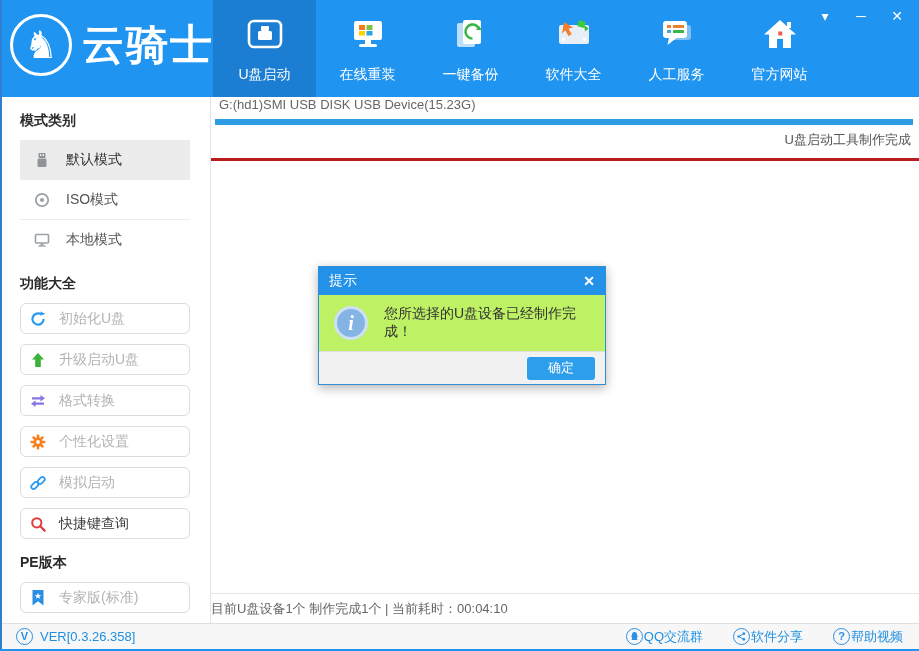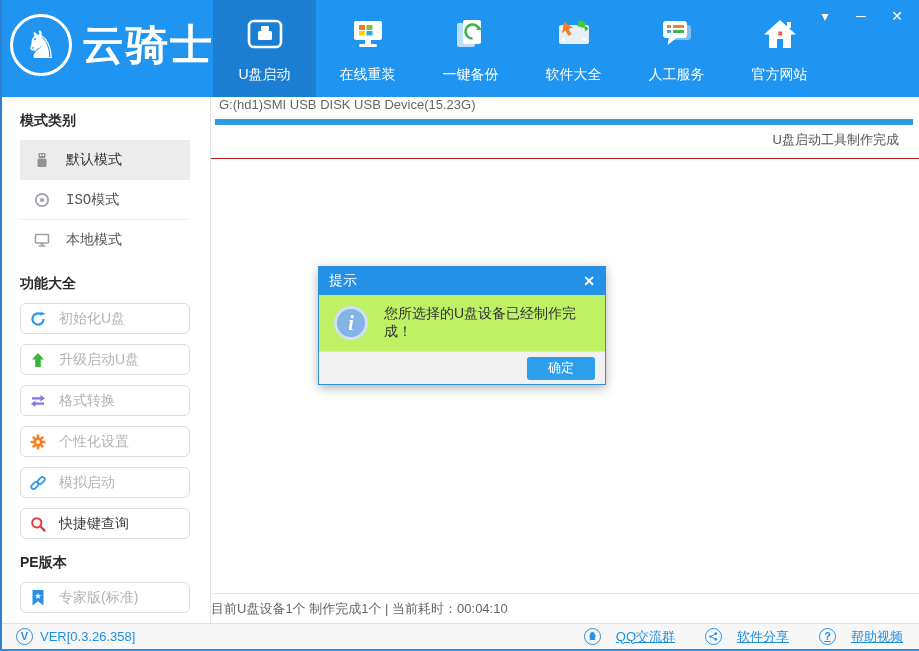--- a/index.html
+++ b/index.html
@@ -19,51 +19,51 @@
   .tab { width:103px; height:97px; display:flex; flex-direction:column; align-items:center; justify-content:center; gap:8px; cursor:pointer; }
   .tab.active { background:#1b7ed2; }
   .tab svg { width:40px; height:40px; }
   .tab-label { color:#fff; font-size:14px; }
   .controls { position:absolute; right:14px; top:8px; display:flex; gap:20px; color:#fff; font-size:14px; }
   .ctrl { cursor:pointer; width:16px; text-align:center; }
 
   
   #sidebar { position:absolute; left:0; top:97px; width:211px; height:526px; background:#fff; border-right:1px solid #e4e4e4; }
   .section-title { margin:15px 0 10px 20px; font-size:14px; font-weight:bold; color:#2b2b2b; }
-  .mode-list { margin:0 20px;font-family:Liberation Mono, monospace; }
+  .mode-list { margin:0 20px; }
   .mode-item { display:flex; align-items:center; gap:16px; height:40px; padding-left:14px; border-bottom:1px solid #ededed; color:#555; font-size:14px; cursor:pointer; }
   .mode-item:last-child { border-bottom:none; }
   .mode-item.selected { background:#ececec; color:#333; }
   .mode-item svg { width:16px; height:16px; flex:0 0 16px; }
   .func-btn { display:flex; align-items:center; gap:13px; height:31px; margin:0 20px 10px; padding-left:9px; border:1px solid #dcdcdc; border-radius:6px; background:#fff; font-size:14px; color:#b3b3b3; cursor:pointer; }
   .func-btn.enabled { color:#3a3a3a; }
   .func-btn svg { width:16px; height:16px; flex:0 0 16px; }
 
   
   #main { position:absolute; left:211px; top:97px; width:708px; height:526px; background:#fff; }
   .device-row { padding:0 8px 0 8px; font-size:13px; color:#666; }
   .progress-bar { margin:7px 6px 0 4px; height:6px; background:#2e9ce5; }
-  .progress-caption { text-align:right; padding:6px 20px 9px 8px; font-size:13px; color:#555; border-bottom:1px solid #b91c1c; }
+  .progress-caption { text-align:right; padding:6px 8px 9px 8px; font-size:13px; color:#555; border-bottom:3px solid #b91c1c; }
   .status-bar { position:absolute; left:0; right:0; bottom:0; height:30px; border-top:1px solid #e6e6e6; display:flex; align-items:center; padding-right:8px; font-size:13px; color:#666; }
 
   
   #dialog { position:absolute; left:318px; top:266px; width:288px; height:119px; background:#bef264; border:1px solid #2e8fd5; box-shadow:0 3px 10px rgba(0,0,0,.3); z-index:20; display:flex; flex-direction:column; }
   .dialog-titlebar { height:28px; background:#2491e8; color:#fff; display:flex; align-items:center; padding:0 10px; font-size:14px; flex:0 0 28px; }
   .dialog-close { margin-left:auto; cursor:pointer; font-size:14px; font-weight:bold; }
   .dialog-body { flex:1; display:flex; align-items:center; gap:16px; padding:0 15px; }
   .info-icon { width:34px; height:34px; border-radius:50%; background:#84b4e4; border:3px solid #cfe0f2; color:#fff; display:flex; align-items:center; justify-content:center; font-family:"Liberation Serif", serif; font-style:italic; font-weight:bold; font-size:20px; flex:0 0 34px; }
   .dialog-msg { font-size:14px; color:#333; }
   .dialog-footer { height:33px; flex:0 0 33px; background:#f1f1f1; border-top:1px solid #dedede; display:flex; align-items:center; justify-content:flex-end; padding:0 10px; }
   .ok-btn { width:68px; height:23px; background:#2d9eeb; color:#fff; border:none; border-radius:3px; font-size:13px; cursor:pointer; font-family:"Liberation Sans", sans-serif; }
 
   
   #footer { position:absolute; left:0; bottom:0; width:919px; height:28px; background:#f7f7f7; border-top:1px solid #e0e0e0; display:flex; align-items:center; padding:0 16px 2px 16px; }
   .ver-block { display:flex; align-items:center; gap:7px; color:#1e8fe0; font-size:13px; cursor:pointer; }
   .footer-links { margin-left:auto; display:flex; gap:30px; }
-  .footer-link { display:flex; align-items:center; gap:15px; color:#1e8fe0; font-size:13px; cursor:pointer;text-decoration:underline; }
+  .footer-link { display:flex; align-items:center; gap:1px; color:#1e8fe0; font-size:13px; cursor:pointer; }
   .circle-icon { width:17px; height:17px; border:1px solid #2b8fe3; border-radius:50%; display:flex; align-items:center; justify-content:center; color:#2b8fe3; font-size:11px; font-weight:bold; line-height:1; }
   .circle-icon svg { width:17px; height:17px; }
 </style>
 </head>
 <body>
 
 <div id="app">
   <div class="left-strip"></div>
 
   <div id="header">

